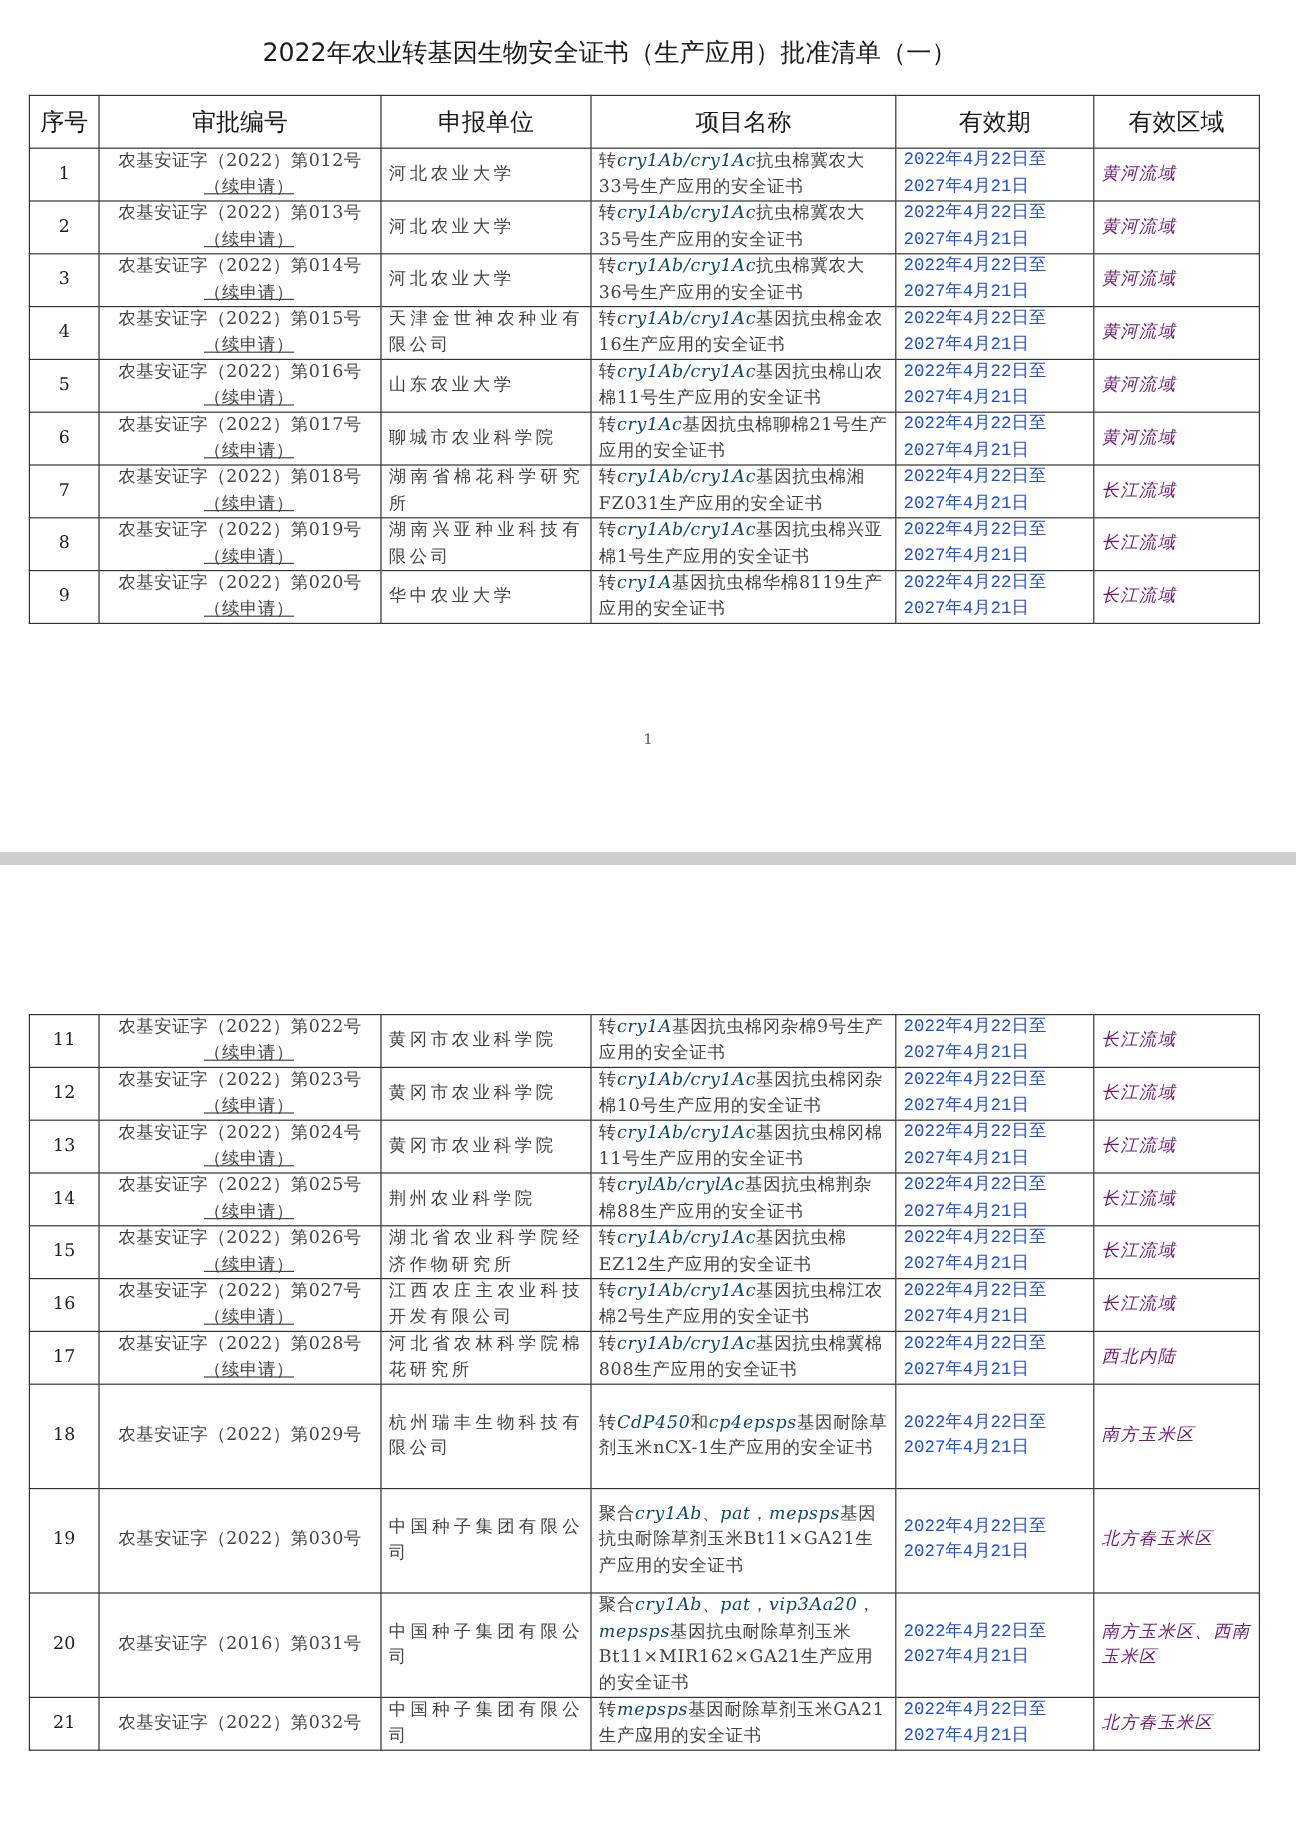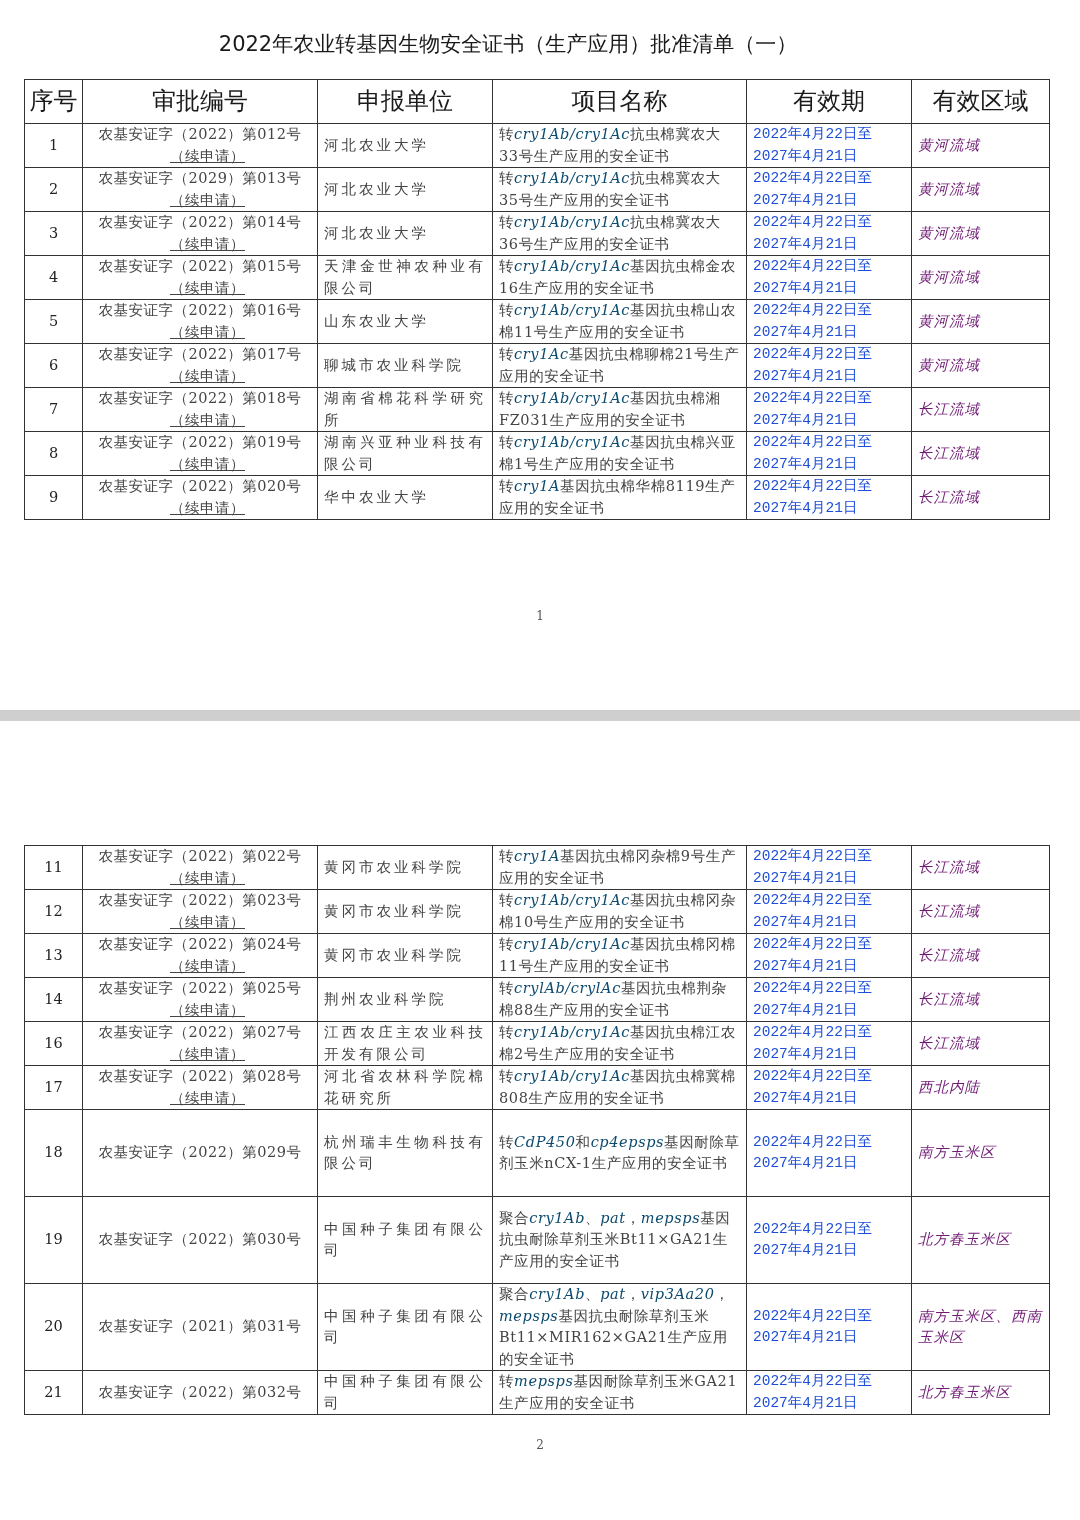--- a/index.html
+++ b/index.html
@@ -18,21 +18,21 @@
   }
   table.grid {
     position: absolute; left: 24px; width: 1025px; border-collapse: collapse; table-layout: fixed;
     font-size: 14.5px; line-height: 21.5px;
   }
   table.grid td, table.grid th {
     border: 1.3px solid #333; padding: 0 6px; vertical-align: middle; overflow: hidden;
   }
   table.grid th {
     font-family: "DejaVu Sans", "Liberation Sans", sans-serif; font-weight: normal;
-    font-size: 24px; color: #1a1a1a; height: 43px; text-align: center; padding: 0;
+    font-size: 20px; color: #1a1a1a; height: 43px; text-align: center; padding: 0;
   }
   td.idx { text-align: center; color: #222; }
   td.code { text-align: center; color: #444; letter-spacing: 0.5px; }
   td.code .c2 { display: block; text-align: right; padding-right: 66px; text-decoration: underline; }
   td.unit { text-align: justify; color: #444; letter-spacing: 3px; }
   td.proj { color: #444; letter-spacing: 0.6px; }
   td.proj i { font-style: italic; color: #0c4a6e; }
   td.period { color: #1d4ed8; font-family: Liberation Mono, monospace; }
   td.region { text-align: left; color: #701a75; letter-spacing: 1px; font-style: italic; }
   .pageno { position: absolute; left: 0; width: 1080px; text-align: center; font-size: 12px; color: #555; }
@@ -72,21 +72,21 @@
           <td class="unit">河北农业大学</td>
           <td class="proj">转<i>cry1Ab/cry1Ac</i>抗虫棉冀农大33号生产应用的安全证书</td>
           <td class="period">
             <div>2022年4月22日至</div>
             <div>2027年4月21日</div>
           </td>
           <td class="region">黄河流域</td>
         </tr>
         <tr class="r2">
           <td class="idx">2</td>
-          <td class="code"><span class="c1">农基安证字（2029）第013号</span><span class="c2">（续申请）</span></td>
+          <td class="code"><span class="c1">农基安证字（2022）第013号</span><span class="c2">（续申请）</span></td>
           <td class="unit">河北农业大学</td>
           <td class="proj">转<i>cry1Ab/cry1Ac</i>抗虫棉冀农大35号生产应用的安全证书</td>
           <td class="period">
             <div>2022年4月22日至</div>
             <div>2027年4月21日</div>
           </td>
           <td class="region">黄河流域</td>
         </tr>
         <tr class="r2">
           <td class="idx">3</td>
@@ -221,20 +221,31 @@
           <td class="code"><span class="c1">农基安证字（2022）第025号</span><span class="c2">（续申请）</span></td>
           <td class="unit">荆州农业科学院</td>
           <td class="proj">转<i>crylAb/crylAc</i>基因抗虫棉荆杂棉88生产应用的安全证书</td>
           <td class="period">
             <div>2022年4月22日至</div>
             <div>2027年4月21日</div>
           </td>
           <td class="region">长江流域</td>
         </tr>
         <tr class="r2">
+          <td class="idx">15</td>
+          <td class="code"><span class="c1">农基安证字（2022）第026号</span><span class="c2">（续申请）</span></td>
+          <td class="unit">湖北省农业科学院经济作物研究所</td>
+          <td class="proj">转<i>cry1Ab/cry1Ac</i>基因抗虫棉EZ12生产应用的安全证书</td>
+          <td class="period">
+            <div>2022年4月22日至</div>
+            <div>2027年4月21日</div>
+          </td>
+          <td class="region">长江流域</td>
+        </tr>
+        <tr class="r2">
           <td class="idx">16</td>
           <td class="code"><span class="c1">农基安证字（2022）第027号</span><span class="c2">（续申请）</span></td>
           <td class="unit">江西农庄主农业科技开发有限公司</td>
           <td class="proj">转<i>cry1Ab/cry1Ac</i>基因抗虫棉江农棉2号生产应用的安全证书</td>
           <td class="period">
             <div>2022年4月22日至</div>
             <div>2027年4月21日</div>
           </td>
           <td class="region">长江流域</td>
         </tr>
@@ -266,21 +277,21 @@
           <td class="unit">中国种子集团有限公司</td>
           <td class="proj">聚合<i>cry1Ab</i>、<i>pat</i>，<i>mepsps</i>基因抗虫耐除草剂玉米Bt11×GA21生产应用的安全证书</td>
           <td class="period">
             <div>2022年4月22日至</div>
             <div>2027年4月21日</div>
           </td>
           <td class="region">北方春玉米区</td>
         </tr>
         <tr class="r4">
           <td class="idx">20</td>
-          <td class="code"><span class="c1">农基安证字（2021）第031号</span></td>
+          <td class="code"><span class="c1">农基安证字（2016）第031号</span></td>
           <td class="unit">中国种子集团有限公司</td>
           <td class="proj">聚合<i>cry1Ab</i>、<i>pat</i>，<i>vip3Aa20</i>，<i>mepsps</i>基因抗虫耐除草剂玉米Bt11×MIR162×GA21生产应用的安全证书</td>
           <td class="period">
             <div>2022年4月22日至</div>
             <div>2027年4月21日</div>
           </td>
           <td class="region">南方玉米区、西南玉米区</td>
         </tr>
         <tr class="r2">
           <td class="idx">21</td>

